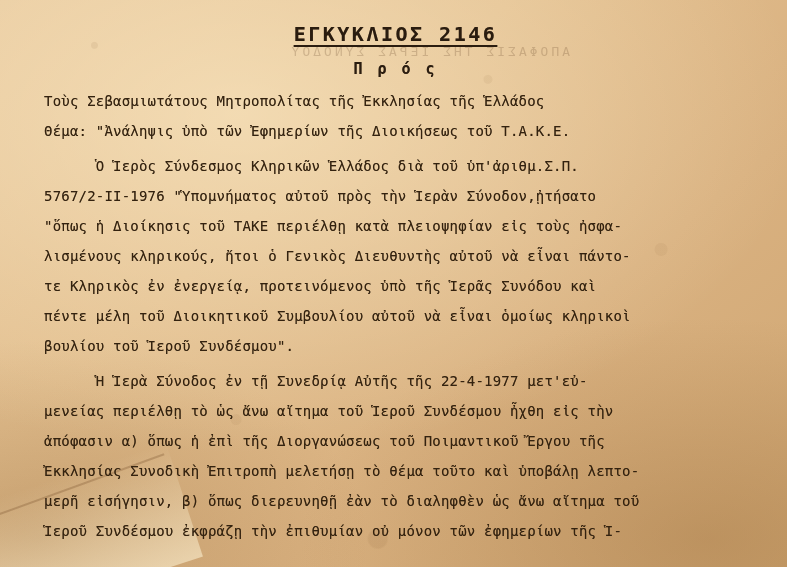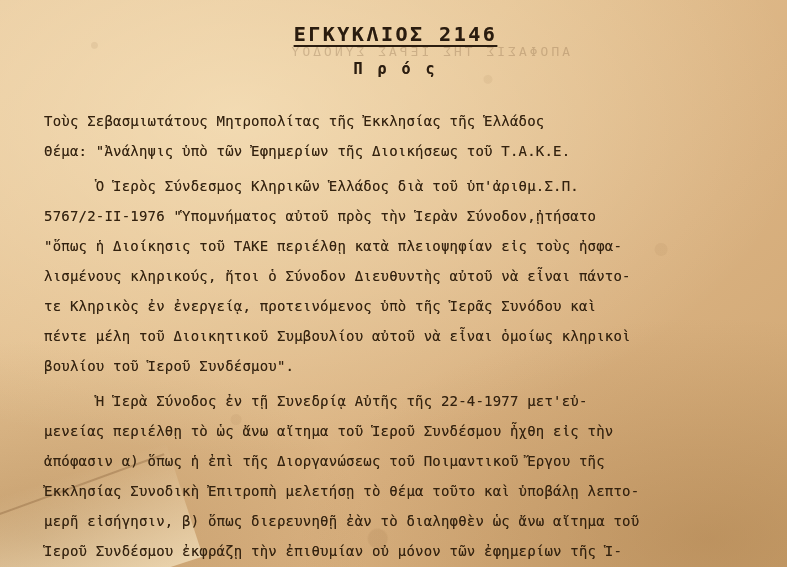--- a/index.html
+++ b/index.html
@@ -93,21 +93,21 @@
     text-decoration: underline;
     text-underline-offset: 4px;
     margin: 6px 0 14px 0;
     color: #2a1c0f;
   }
 
   .addressee {
     text-align: center;
     font-size: 15px;
     letter-spacing: 3px;
-    margin: 0 0 32px 0;
+    margin: 0 0 12px 0;
     font-weight: bold;
   }
 
   p.line {
     margin: 0 0 7px 0;
     font-size: 14px;
     line-height: 23px;
     letter-spacing: 0.2px;
     white-space: pre;
     color: #33220f;
@@ -138,21 +138,21 @@
     <div class="addressee">Π ρ ό ς</div>
 
     <p class="line">Τοὺς Σεβασμιωτάτους Μητροπολίτας τῆς Ἐκκλησίας τῆς Ἑλλάδος</p>
     <p class="line">Θέμα: "Ἀνάληψις ὑπὸ τῶν Ἐφημερίων τῆς Διοικήσεως τοῦ Τ.Α.Κ.Ε.</p>
 
     <div class="para-spacer"></div>
 
     <p class="line">      Ὁ Ἱερὸς Σύνδεσμος Κληρικῶν Ἑλλάδος διὰ τοῦ ὑπ'ἀριθμ.Σ.Π.</p>
     <p class="line">5767/2-ΙΙ-1976 "Ὑπομνήματος αὐτοῦ πρὸς τὴν Ἱερὰν Σύνοδον,ᾐτήσατο</p>
     <p class="line">"ὅπως ἡ Διοίκησις τοῦ ΤΑΚΕ περιέλθῃ κατὰ πλειοψηφίαν εἰς τοὺς ἠσφα-</p>
-    <p class="line">λισμένους κληρικούς, ἤτοι ὁ Σύνοδον Διευθυντὴς αὐτοῦ νὰ εἶναι πάντο-</p>
+    <p class="line">λισμένους κληρικούς, ἤτοι ὁ Γενικὸς Διευθυντὴς αὐτοῦ νὰ εἶναι πάντο-</p>
     <p class="line">τε Κληρικὸς ἐν ἐνεργείᾳ, προτεινόμενος ὑπὸ τῆς Ἱερᾶς Συνόδου καὶ</p>
     <p class="line">πέντε μέλη τοῦ Διοικητικοῦ Συμβουλίου αὐτοῦ νὰ εἶναι ὁμοίως κληρικοὶ</p>
     <p class="line">βουλίου τοῦ Ἱεροῦ Συνδέσμου".</p>
 
     <div class="para-spacer"></div>
 
     <p class="line">      Ἡ Ἱερὰ Σύνοδος ἐν τῇ Συνεδρίᾳ Αὐτῆς τῆς 22-4-1977 μετ'εὐ-</p>
     <p class="line">μενείας περιέλθῃ τὸ ὡς ἄνω αἴτημα τοῦ Ἱεροῦ Συνδέσμου ἦχθη εἰς τὴν</p>
     <p class="line">ἀπόφασιν α) ὅπως ἡ ἐπὶ τῆς Διοργανώσεως τοῦ Ποιμαντικοῦ Ἔργου τῆς</p>
     <p class="line">Ἐκκλησίας Συνοδικὴ Ἐπιτροπὴ μελετήσῃ τὸ θέμα τοῦτο καὶ ὑποβάλῃ λεπτο-</p>

